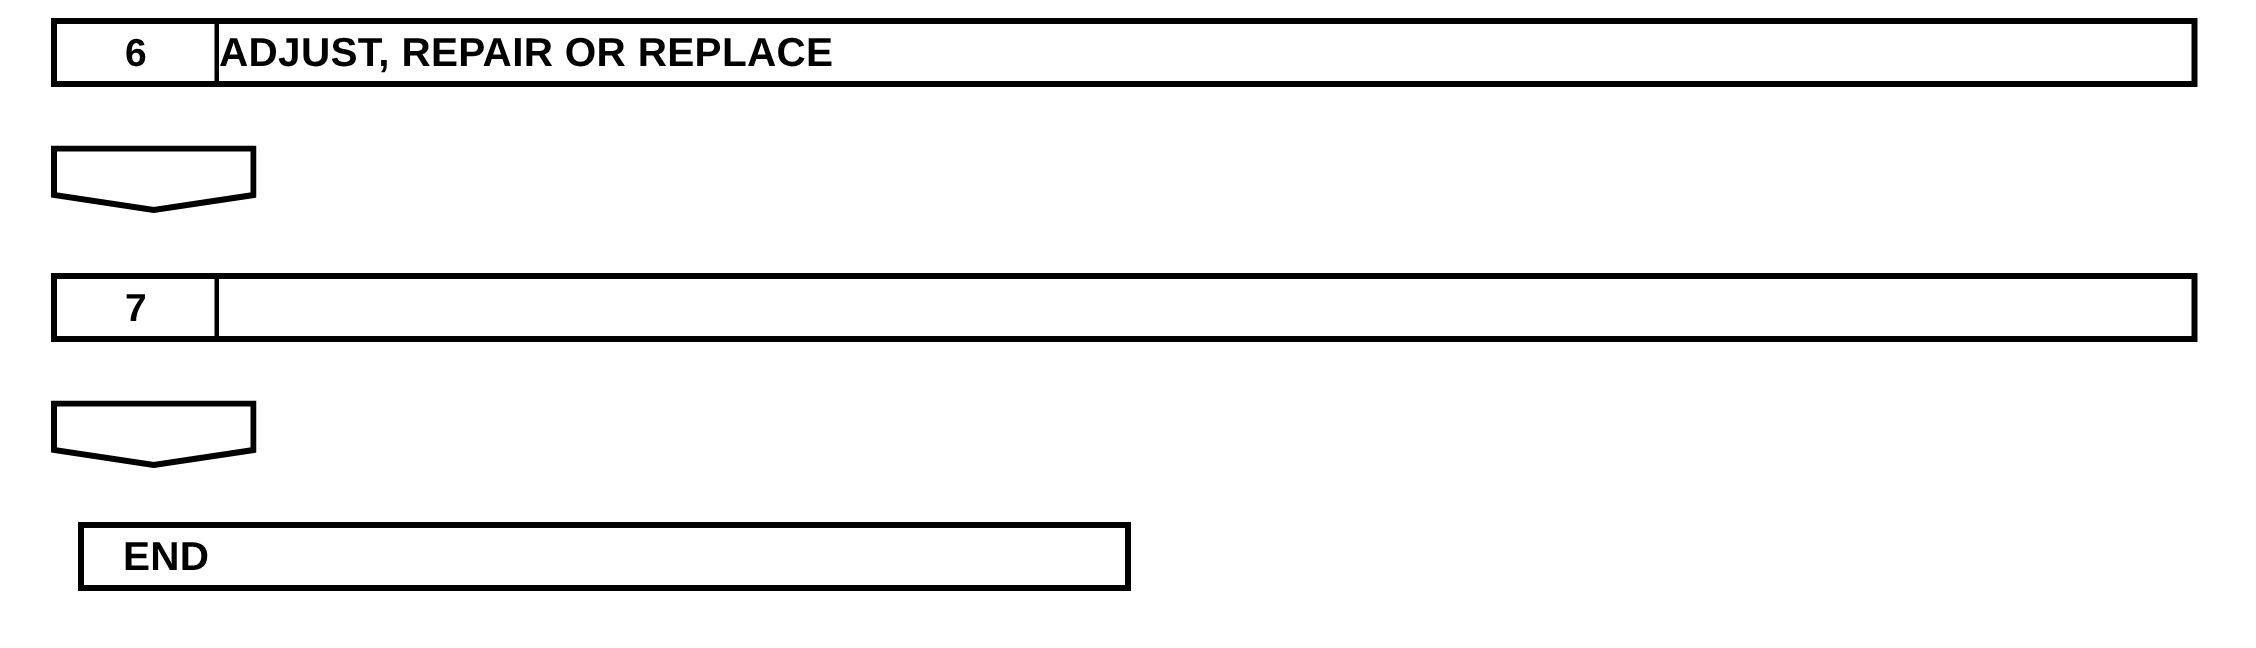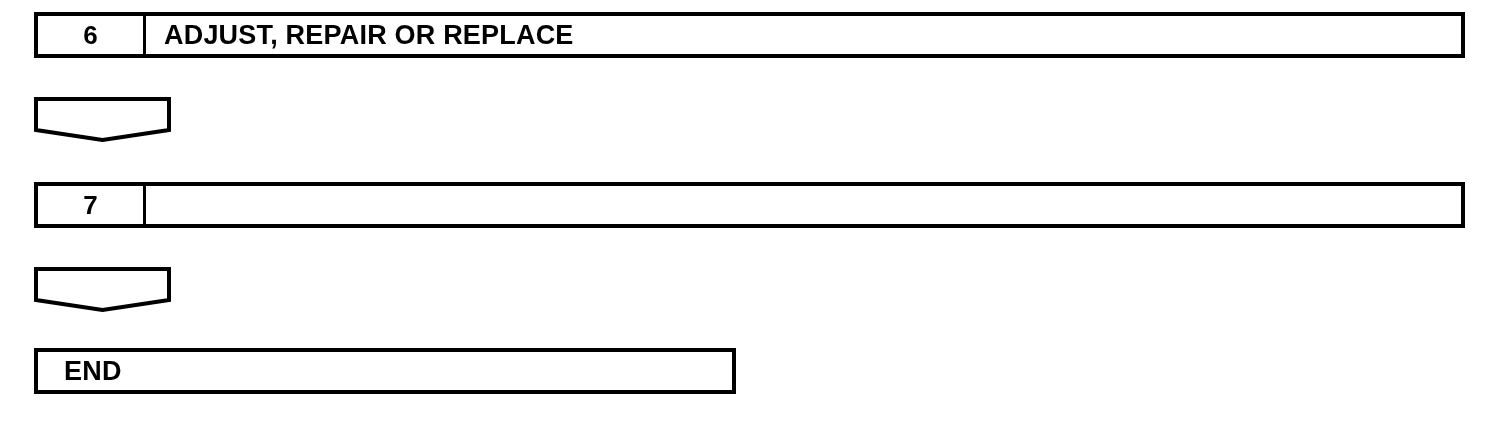--- a/index.html
+++ b/index.html
@@ -39,21 +39,21 @@
     font-size: 26px;
     font-weight: bold;
     color: #000000;
     letter-spacing: 0px;
     line-height: 1;
   }
   .step-label {
     flex: 1 1 auto;
     display: flex;
     align-items: center;
-    padding-left: 18px;
+    padding-left: 0;
     font-size: 27px;
     font-weight: bold;
     color: #000000;
     letter-spacing: 0.2px;
     white-space: nowrap;
     line-height: 1;
   }
 
   
   .term-box {
@@ -99,17 +99,17 @@
   <div class="step-row" style="left:34px; top:182px; width:1431px; height:46px;">
     <div class="step-num">7</div>
   </div>
 
   <div class="chevron" style="left:34px; top:267px; width:137px; height:45px;">
     <svg width="137" height="45" viewBox="0 0 137 45" xmlns="http://www.w3.org/2000/svg">
       <polygon points="2,2 135,2 135,33 68.5,43 2,33" fill="#ffffff" stroke="#000000" stroke-width="4" stroke-linejoin="miter"></polygon>
     </svg>
   </div>
 
-  <div class="term-box" style="left:34px; top:348px; width:702px; height:46px;">
+  <div class="term-box" style="left:52px; top:348px; width:702px; height:46px;">
     <span>END</span>
   </div>
 
 </div>
 
 </body></html>

